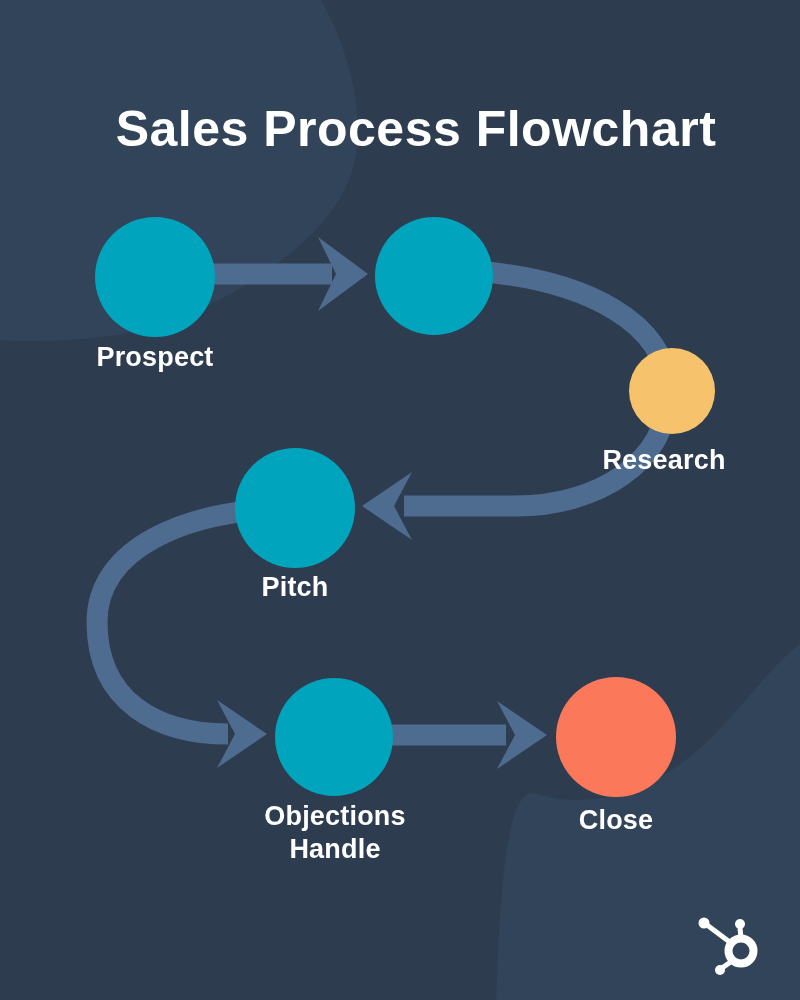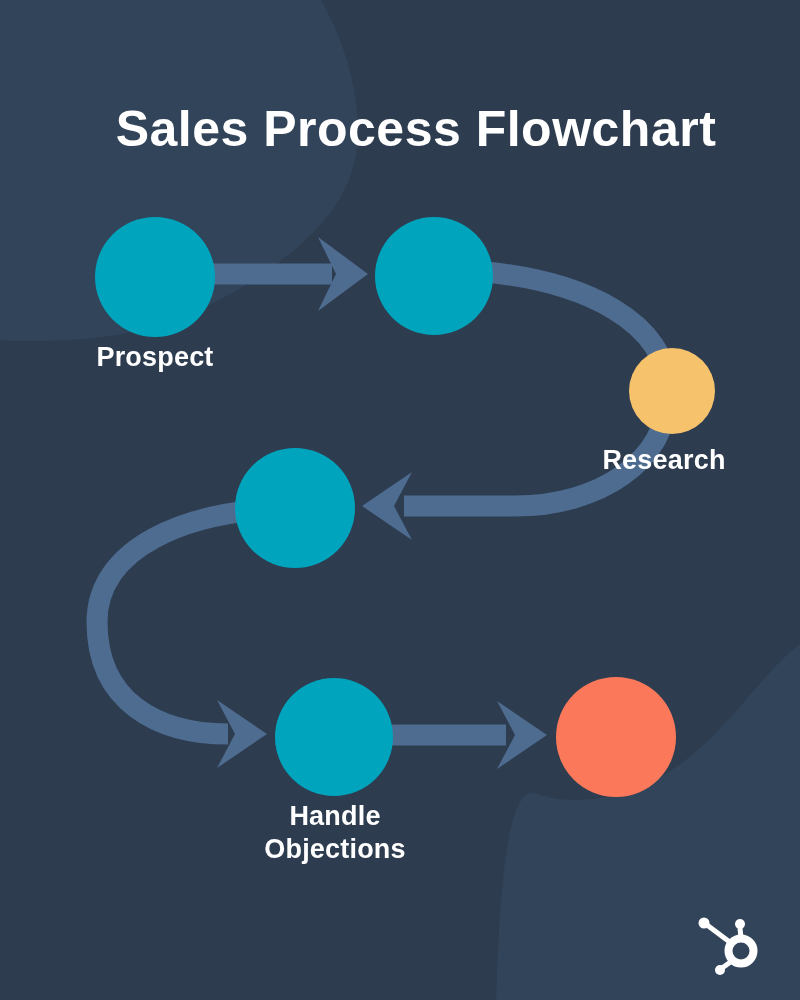--- a/index.html
+++ b/index.html
@@ -70,18 +70,20 @@
       <circle cx="704" cy="923" r="5.5" fill="currentColor"></circle>
       <circle cx="740" cy="924" r="5" fill="currentColor"></circle>
       <circle cx="720" cy="970" r="5" fill="currentColor"></circle>
     </g>
   </svg>
 
   <h1 class="page-title">Sales Process Flowchart</h1>
 
   <div class="node-label lbl-prospect">Prospect</div>
   <div class="node-label lbl-research">Research</div>
+  <div class="node-label lbl-pitch">Pitch</div>
   <div class="node-label lbl-handle">
+    <span>Objections</span>
     <span>Handle</span>
-    <span>Objections</span>
   </div>
+  <div class="node-label lbl-close">Close</div>
 
 </div>
 
 </body></html>

